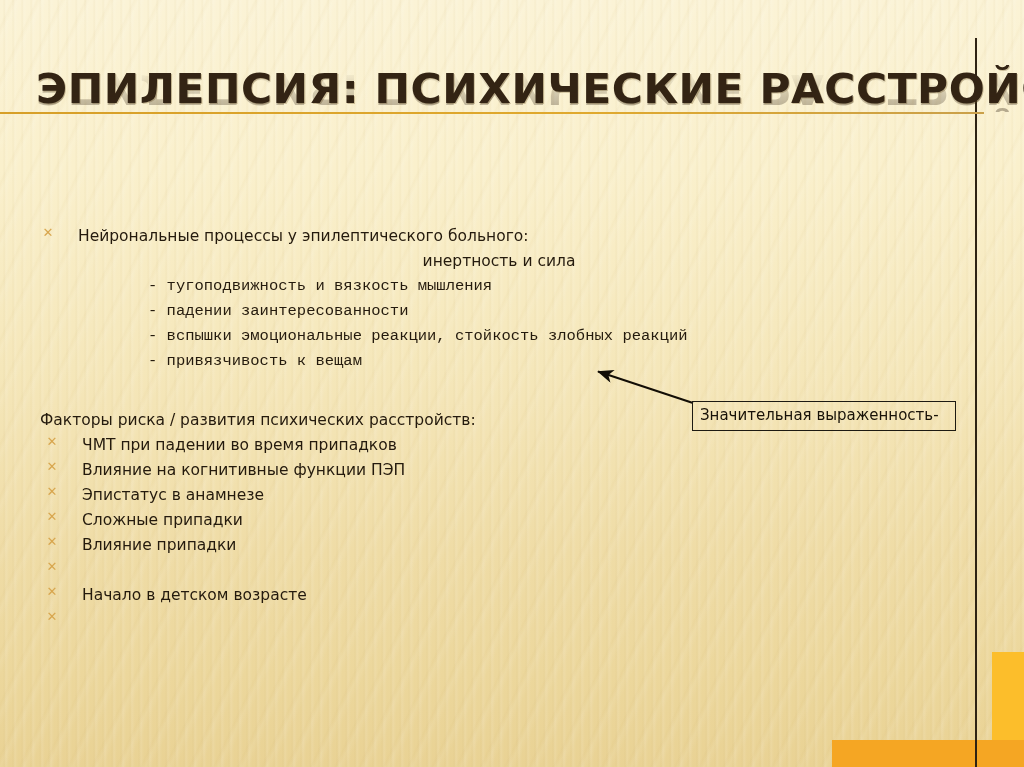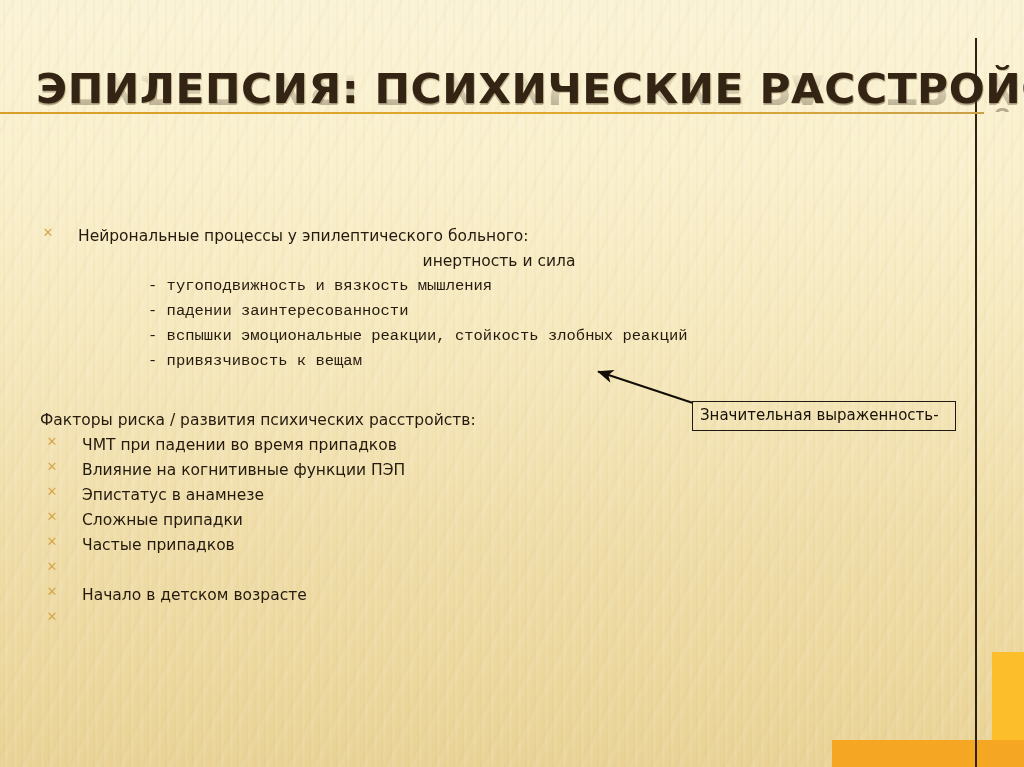--- a/index.html
+++ b/index.html
@@ -260,21 +260,21 @@
     <div class="bullet-row">
       <span class="bullet-mark">✕</span>
       <span class="bullet-body body-text">Эпистатус в анамнезе</span>
     </div>
     <div class="bullet-row">
       <span class="bullet-mark">✕</span>
       <span class="bullet-body body-text">Сложные припадки</span>
     </div>
     <div class="bullet-row">
       <span class="bullet-mark">✕</span>
-      <span class="bullet-body body-text">Частые припадков</span>
+      <span class="bullet-body body-text">Влияние припадки</span>
     </div>
     <div class="bullet-row">
       <span class="bullet-mark">✕</span>
     </div>
     <div class="bullet-row">
       <span class="bullet-mark">✕</span>
       <span class="bullet-body body-text">Начало в детском возрасте</span>
     </div>
     <div class="bullet-row">
       <span class="bullet-mark">✕</span>

